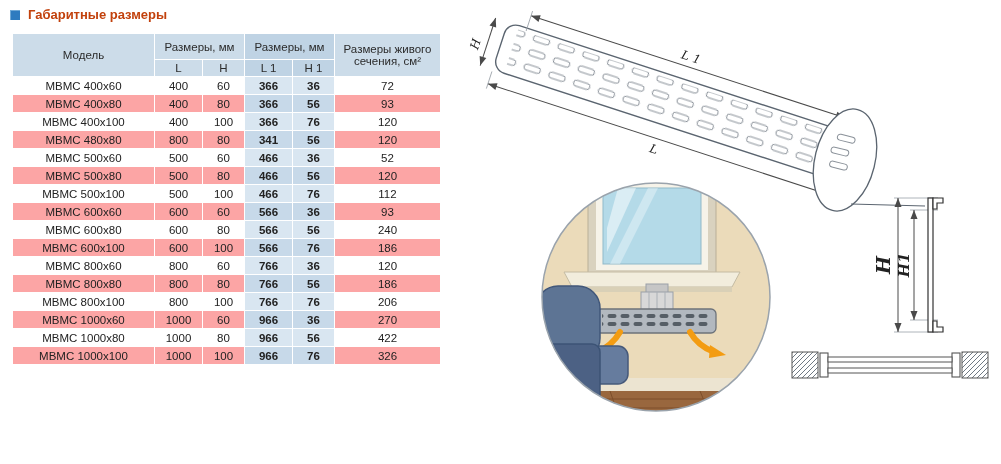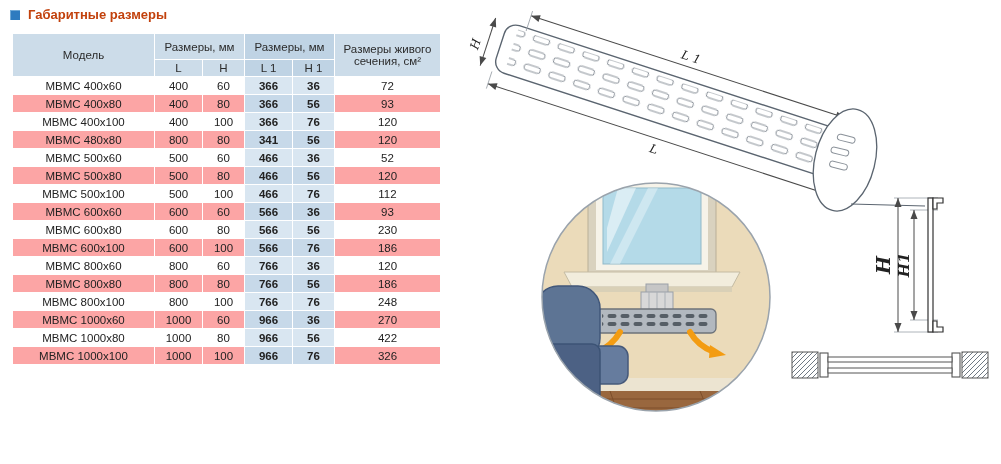--- a/index.html
+++ b/index.html
@@ -122,21 +122,21 @@
         <td class="tint strong">566</td>
         <td class="tint strong">36</td>
         <td>93</td>
       </tr>
       <tr>
         <td>МВМС 600х80</td>
         <td>600</td>
         <td>80</td>
         <td class="tint strong">566</td>
         <td class="tint strong">56</td>
-        <td>230</td>
+        <td>240</td>
       </tr>
       <tr class="stripe">
         <td>МВМС 600х100</td>
         <td>600</td>
         <td>100</td>
         <td class="tint strong">566</td>
         <td class="tint strong">76</td>
         <td>186</td>
       </tr>
       <tr>
@@ -154,21 +154,21 @@
         <td class="tint strong">766</td>
         <td class="tint strong">56</td>
         <td>186</td>
       </tr>
       <tr>
         <td>МВМС 800х100</td>
         <td>800</td>
         <td>100</td>
         <td class="tint strong">766</td>
         <td class="tint strong">76</td>
-        <td>248</td>
+        <td>206</td>
       </tr>
       <tr class="stripe">
         <td>МВМС 1000х60</td>
         <td>1000</td>
         <td>60</td>
         <td class="tint strong">966</td>
         <td class="tint strong">36</td>
         <td>270</td>
       </tr>
       <tr>

